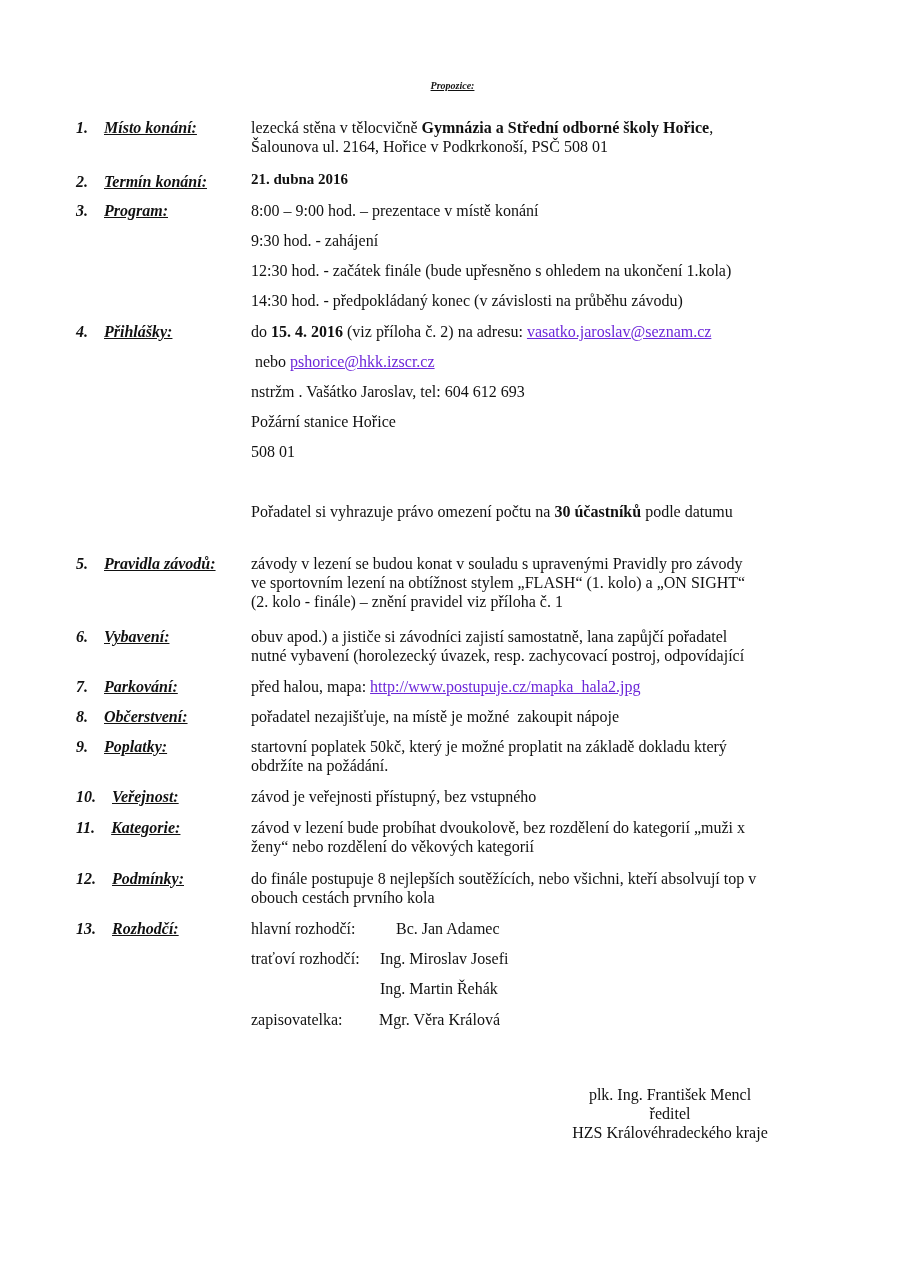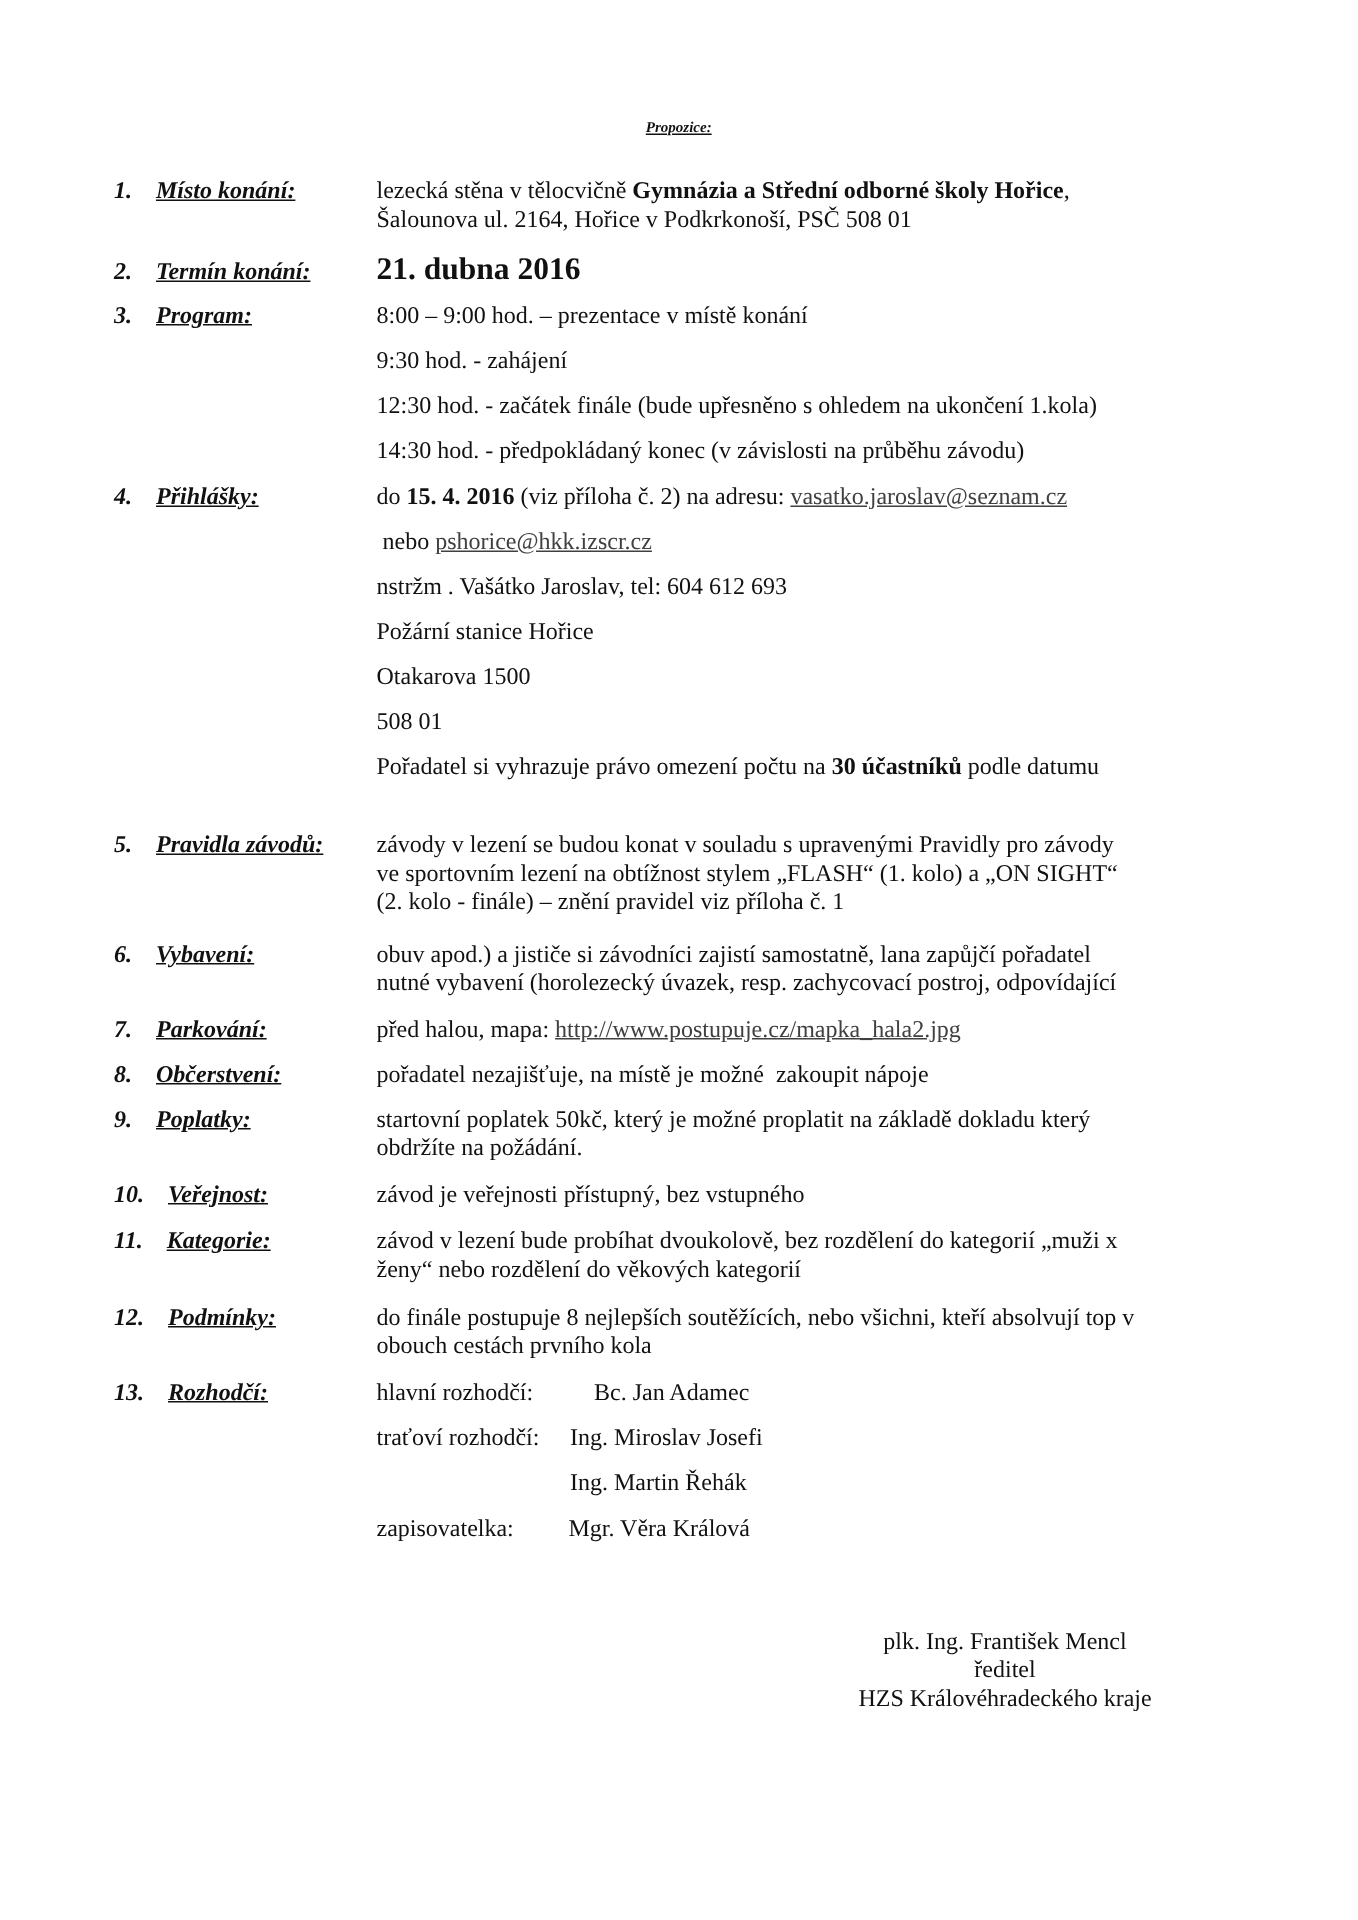--- a/index.html
+++ b/index.html
@@ -14,22 +14,22 @@
     font-size: 10px;
   }
   .sec { position: absolute; left: 76px; width: 760px; }
   .label {
     position: absolute; left: 0; top: 0; width: 175px;
     font-weight: bold; font-style: italic;
   }
   .label .lt { text-decoration: underline; margin-left: 12px; }
   .content { position: absolute; left: 175px; top: 0; width: 585px; }
   .line { display: block; white-space: nowrap; }
-  .big { font-size: 21px; font-weight: bold; }
-  a.link { color: #404040; text-decoration: underline; }
+  .big { font-size: 15px; font-weight: bold; }
+  a.link { color: #6d28d9; text-decoration: underline; }
   b { font-weight: bold; }
   .sig { position: absolute; top: 1085px; left: 540px; width: 260px; text-align: center; line-height: 19px; }
 </style>
 </head>
 <body>
 
 <div class="title">Propozice:</div>
 
 <div class="sec" style="top:118px;">
   <div class="label"><span>1.</span> <span class="lt">Místo konání:</span></div>
@@ -54,21 +54,20 @@
   </div>
 </div>
 
 <div class="sec" style="top:322px;">
   <div class="label"><span>4.</span> <span class="lt">Přihlášky:</span></div>
   <div class="content" style="line-height:30px; top:-5px;">
     <span class="line"><span>do </span><b>15. 4. 2016</b><span> (viz příloha č. 2) na adresu: </span><a class="link">vasatko.jaroslav@seznam.cz</a></span>
     <span class="line" style="white-space:pre"><span> nebo </span><a class="link">pshorice@hkk.izscr.cz</a></span>
     <span class="line">nstržm . Vašátko Jaroslav, tel: 604 612 693</span>
     <span class="line">Požární stanice Hořice</span>
-    <span class="line">Otakarova 1500</span>
     <span class="line">508 01</span>
   </div>
   <div class="content" style="top:180px;">
     <span class="line"><span>Pořadatel si vyhrazuje právo omezení počtu na </span><b>30 účastníků</b><span> podle datumu</span></span>
   </div>
 </div>
 
 <div class="sec" style="top:554px;">
   <div class="label"><span>5.</span> <span class="lt">Pravidla závodů:</span></div>
   <div class="content">

